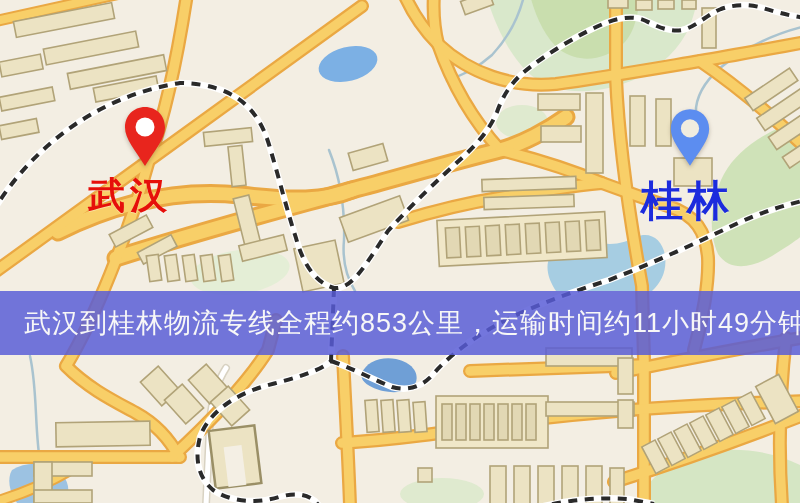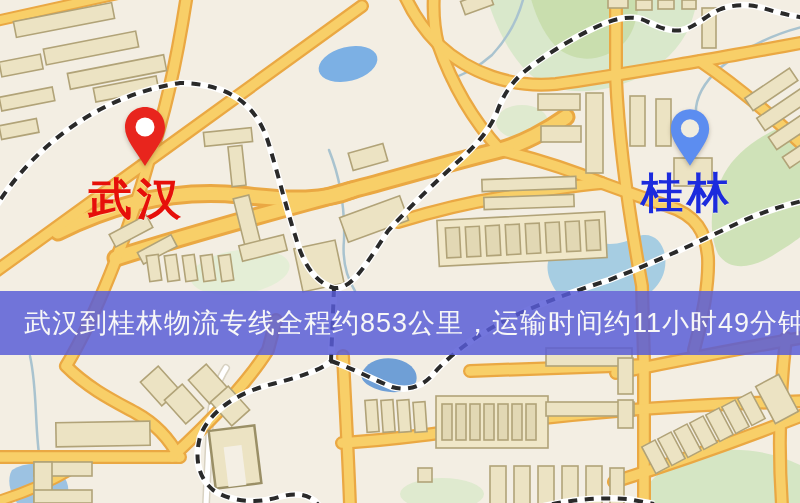--- a/index.html
+++ b/index.html
@@ -10,22 +10,22 @@
   }
   .map-svg{position:absolute;left:0;top:0;width:800px;height:503px;display:block;}
   .pin{position:absolute;filter:drop-shadow(0 2px 2px rgba(60,40,20,.28));}
   .pin svg{display:block;width:100%;height:100%;}
   .pin-origin{left:121px;top:104px;width:48px;height:66px;}
   .pin-dest{left:667px;top:106px;width:46px;height:64px;}
   .city-label{
     position:absolute;font-weight:700;line-height:1;white-space:nowrap;
     text-shadow:0 1px 0 rgba(255,255,255,.35);
   }
-  .label-origin{left:88px;top:177px;font-size:44px;letter-spacing:5px;color:#e60f0a;}
-  .label-dest{left:641px;top:172px;font-size:42px;letter-spacing:4px;color:#1c2bdd;text-align:right;}
+  .label-origin{left:88px;top:177px;font-size:37px;letter-spacing:5px;color:#e60f0a;}
+  .label-dest{left:641px;top:180px;font-size:42px;letter-spacing:4px;color:#1c2bdd;text-align:right;}
   .info-banner{
     position:absolute;left:0;top:291px;width:800px;height:64px;
     background:rgba(88,92,214,0.84);
     display:flex;align-items:center;
     color:#f7f7f7;font-size:27px;letter-spacing:1px;white-space:nowrap;
     padding-left:24px;box-sizing:border-box;
   }
 </style>
 </head>
 <body>

